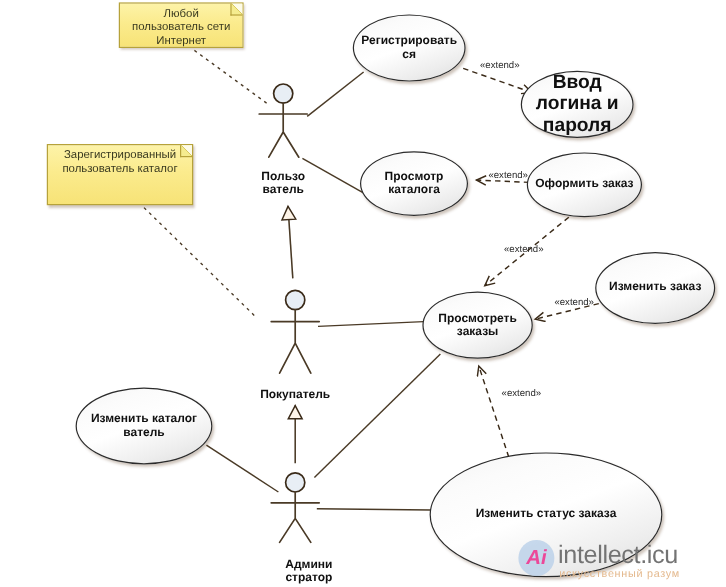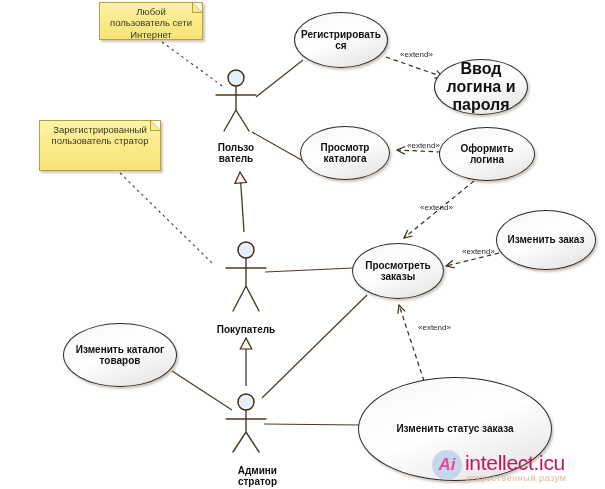--- a/index.html
+++ b/index.html
@@ -115,21 +115,21 @@
     width: 30px; height: 30px;
     display: flex; align-items: center; justify-content: center;
     color: #ec4899;
     font-size: 17px;
     font-weight: bold;
     font-style: italic;
   }
   #watermark .wm-main {
     position: absolute;
     left: 33px; top: 3px;
-    color: #be185d;
+    color: #737373;
     font-size: 21px;
     letter-spacing: -0.3px;
   }
   #watermark .wm-sub {
     position: absolute;
     left: 34px; top: 25px;
     color: #e4b98e;
     font-size: 9px;
     letter-spacing: 0.6px;
   }
@@ -198,54 +198,54 @@
   <div class="note" style="left:99px; top:2px; width:104px; height:38px; font-size:9.5px;">
     <span class="fold"></span>
     <span style="white-space:pre-line;">Любой
 пользователь сети
 Интернет</span>
   </div>
 
   <div class="note" style="left:39px; top:120px; width:122px; height:51px; font-size:9.5px;">
     <span class="fold"></span>
     <span style="white-space:pre-line;">Зарегистрированный
-пользователь стратор</span>
+пользователь каталог</span>
   </div>
 
   <div class="usecase" style="left:294px; top:12px; width:94px; height:56px; font-size:10px;">
     <span style="white-space:pre-line;">Регистрировать
 ся</span>
   </div>
 
   <div class="usecase" style="left:434px; top:59px; width:94px; height:56px; font-size:16px;">
     <span style="white-space:pre-line;">Ввод логина и
 пароля</span>
   </div>
 
   <div class="usecase" style="left:300px; top:126px; width:90px; height:54px; font-size:10px;">
     <span style="white-space:pre-line;">Просмотр
 каталога</span>
   </div>
 
   <div class="usecase" style="left:439px; top:127px; width:96px; height:54px; font-size:10px;">
-    <span style="white-space:pre-line;">Оформить логина</span>
+    <span style="white-space:pre-line;">Оформить заказ</span>
   </div>
 
   <div class="usecase" style="left:496px; top:210px; width:100px; height:60px; font-size:10px;">
     <span style="white-space:pre-line;">Изменить заказ</span>
   </div>
 
   <div class="usecase" style="left:352px; top:243px; width:92px; height:56px; font-size:10px;">
     <span style="white-space:pre-line;">Просмотреть
 заказы</span>
   </div>
 
   <div class="usecase" style="left:63px; top:323px; width:114px; height:64px; font-size:10px;">
     <span style="white-space:pre-line;">Изменить каталог
-товаров</span>
+ватель</span>
   </div>
 
   <div class="usecase" style="left:358px; top:377px; width:194px; height:104px; font-size:10px;">
     <span style="white-space:pre-line;">Изменить статус заказа</span>
   </div>
 
   <div class="actor-label" style="left:206px; top:313px; width:80px; font-size:10px;">
     <span>Покупатель</span>
   </div>
 

